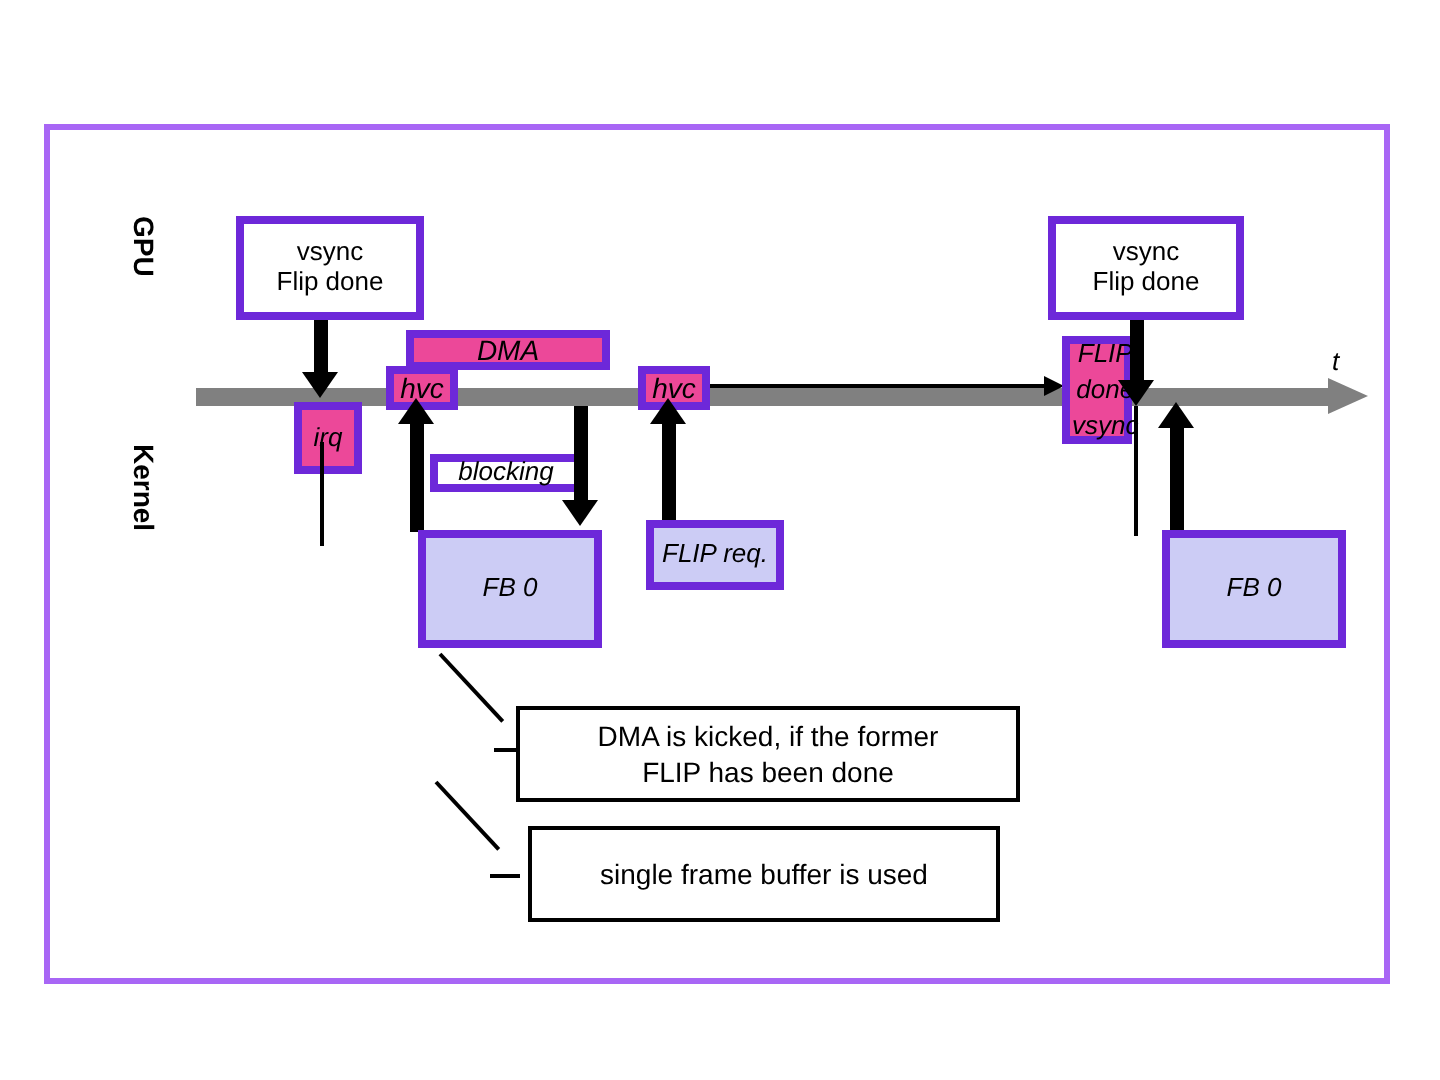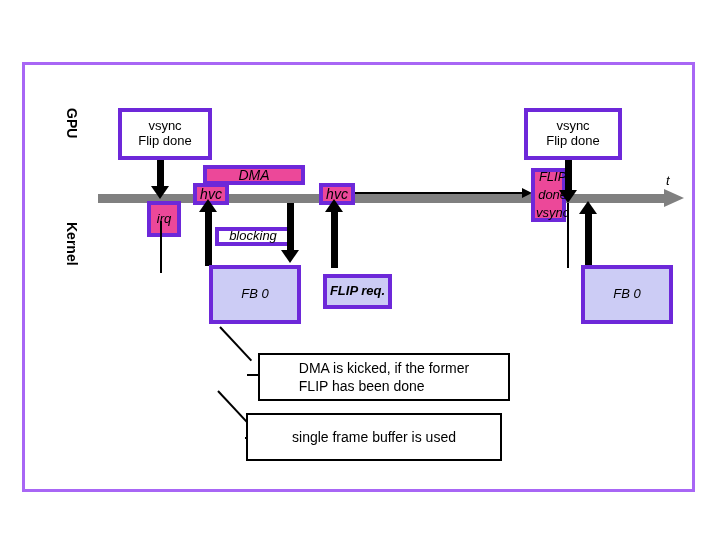--- a/index.html
+++ b/index.html
@@ -102,40 +102,40 @@
     padding: 0 0 0 1px; line-height: 1.38;
   }
 
   
   #blocking-box { left: 215px; top: 227px; width: 76px; height: 19px; font-size: 13px; }
 
   
   #fb0-left  { left: 209px; top: 265px; width: 92px; height: 59px; font-size: 13px; }
   #fb0-right { left: 581px; top: 265px; width: 92px; height: 59px; font-size: 13px; }
   #flipreq-box {
-    left: 323px; top: 274px; width: 69px; height: 35px;
-    font-size: 13px; overflow: visible; white-space: nowrap; font-weight: bold;
+    left: 323px; top: 260px; width: 69px; height: 35px;
+    font-size: 13px; overflow: visible; white-space: nowrap;
   }
 
   
   .note {
     position: absolute;
     box-sizing: border-box;
     border: 2px solid #000;
     background: #ffffff;
     display: flex;
     align-items: center;
     justify-content: center;
-    text-align: left;
+    text-align: center;
     font-size: 14px;
     color: #000;
     line-height: 1.3;
   }
   #note-dma { left: 258px; top: 353px; width: 252px; height: 48px; }
-  #note-fb  { left: 246px; top: 413px; width: 256px; height: 48px; }
+  #note-fb  { left: 264px; top: 413px; width: 236px; height: 48px; }
 
   
   .v-arrow-shaft {
     position: absolute;
     background: #000;
     width: 7px;
   }
   .v-arrow-down-head {
     position: absolute;
     width: 0; height: 0;

